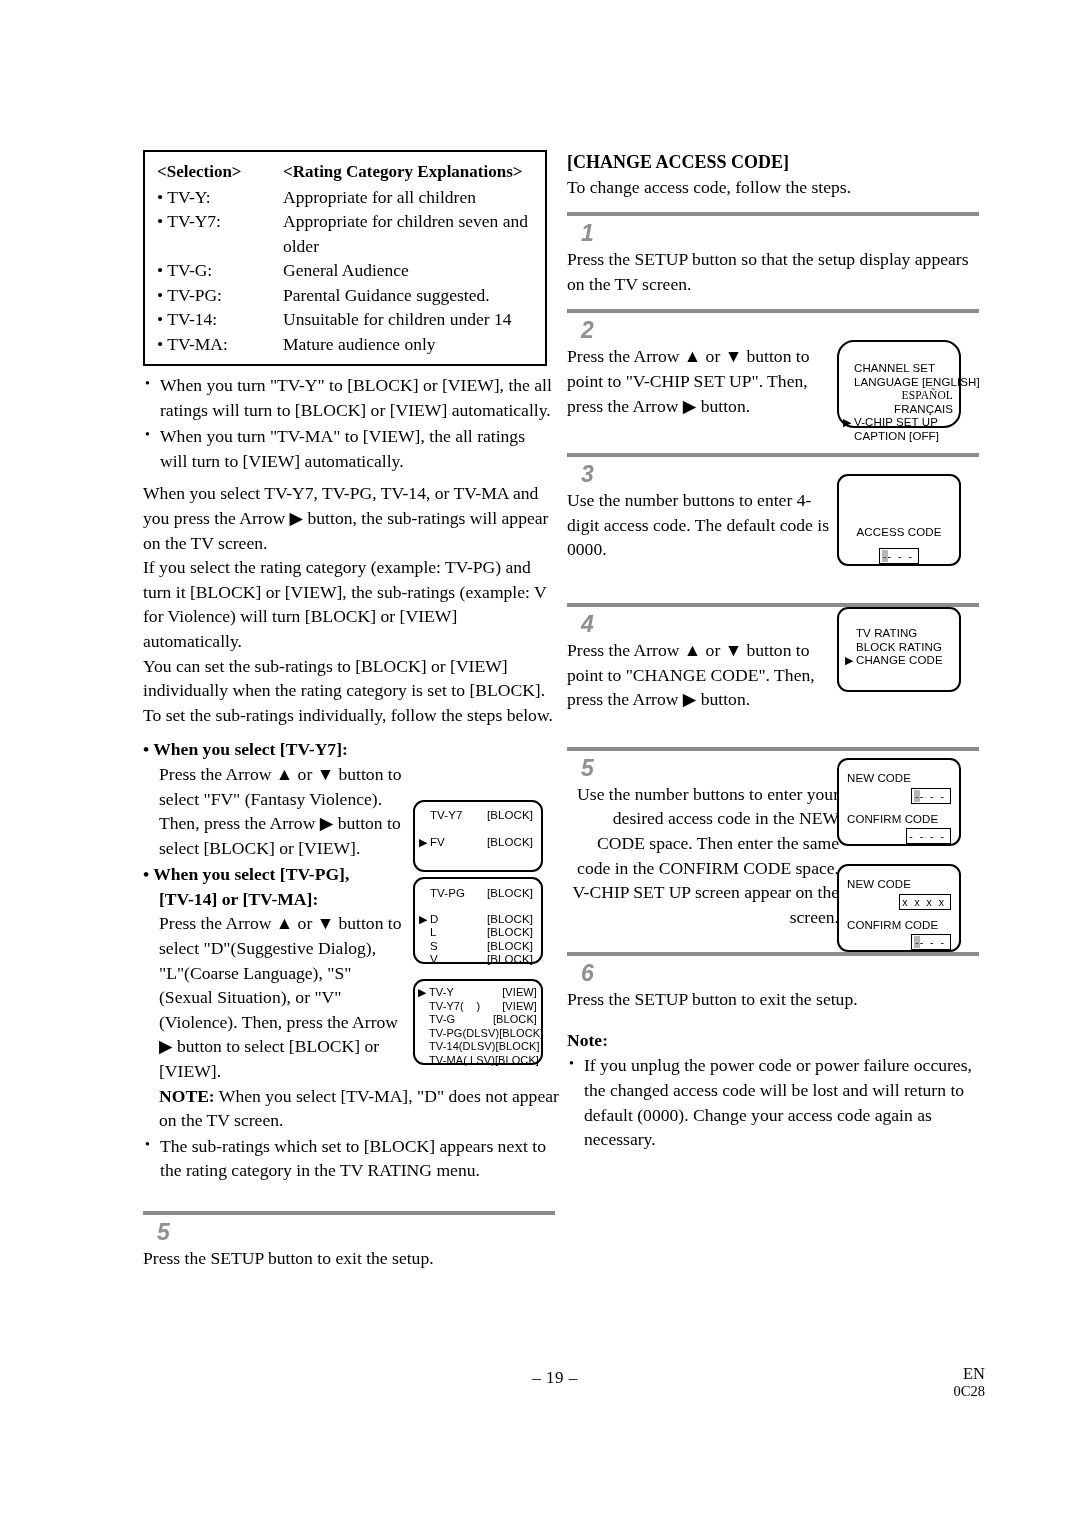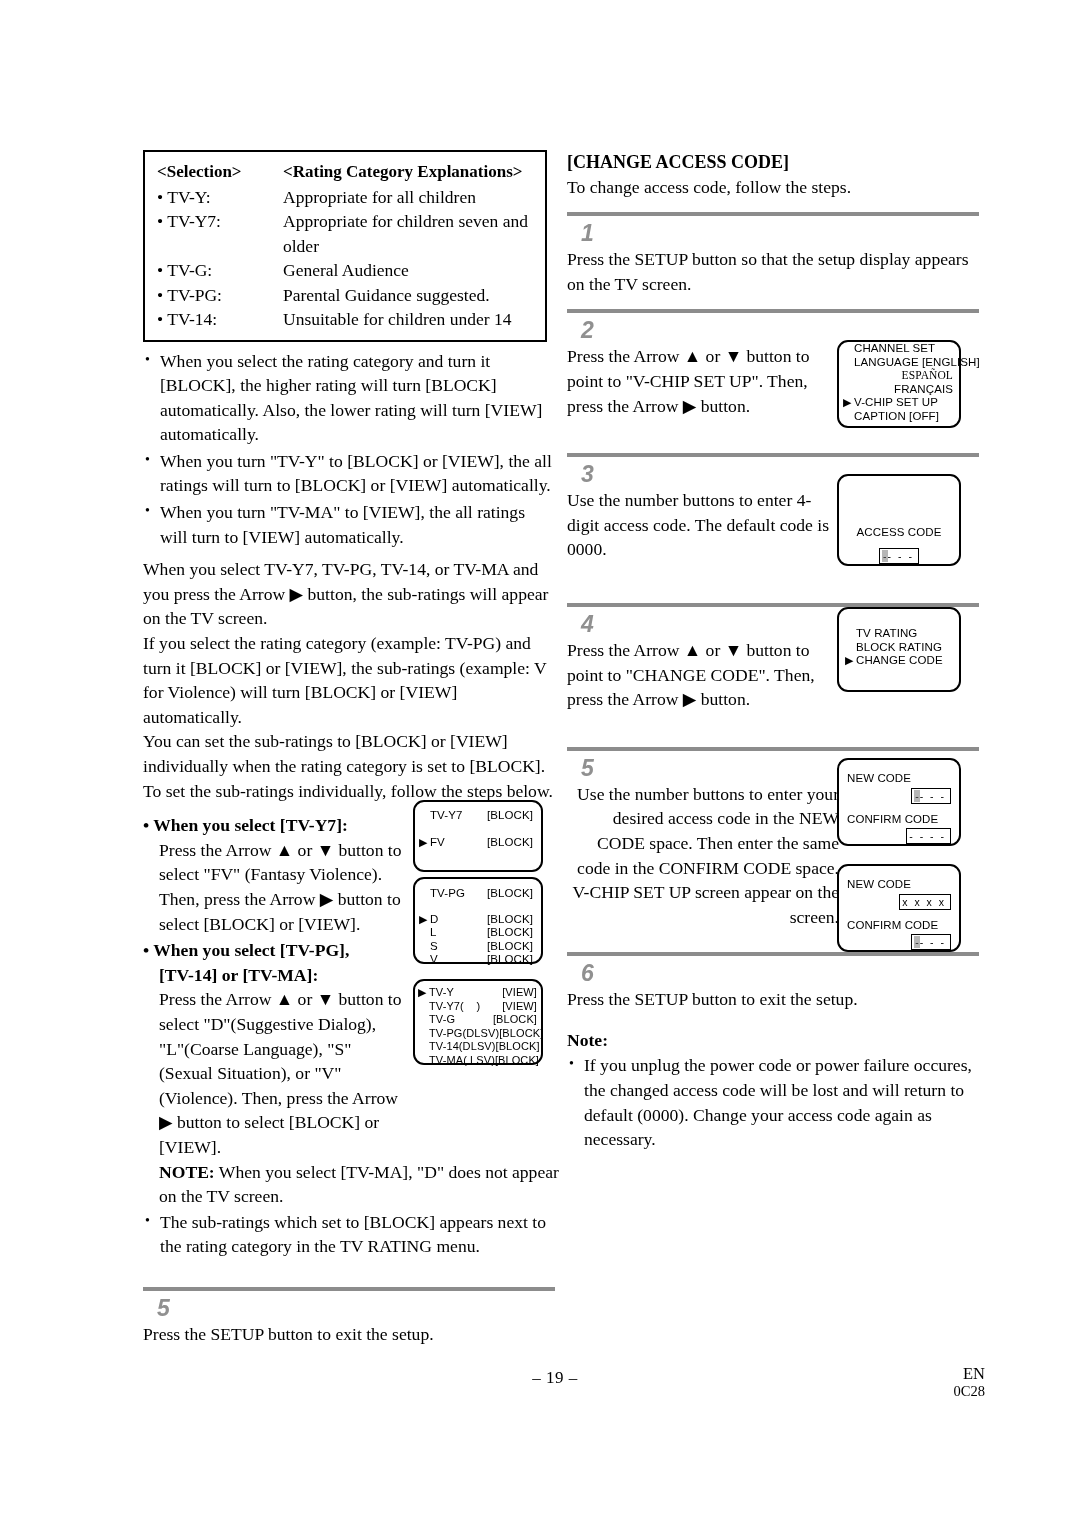--- a/index.html
+++ b/index.html
@@ -222,24 +222,27 @@
       <div class="rating-row">
         <div class="rating-sel">• TV-PG:</div>
         <div class="rating-exp">Parental Guidance suggested.</div>
       </div>
 
       <div class="rating-row">
         <div class="rating-sel">• TV-14:</div>
         <div class="rating-exp">Unsuitable for children under 14</div>
       </div>
 
+      <div class="rating-row">
+        <div class="rating-sel">• TV-MA:</div>
+        <div class="rating-exp">Mature audience only</div>
+      </div>
     </div>
 
     <ul class="bullets">
-      <li>When you select the rating category and turn it [BLOCK], the higher rating will turn [BLOCK] automatically. Also, the lower rating will turn [VIEW] automatically.</li>
       <li>When you turn "TV-Y" to [BLOCK] or [VIEW], the all ratings will turn to [BLOCK] or [VIEW] automatically.</li>
       <li>When you turn "TV-MA" to [VIEW], the all ratings will turn to [VIEW] automatically.</li>
     </ul>
 
     <div class="gap6"></div>
     <p class="para">When you select TV-Y7, TV-PG, TV-14, or TV-MA and you press the Arrow ▶ button, the sub-ratings will appear on the TV screen.</p>
     <p class="para">If you select the rating category (example: TV-PG) and turn it [BLOCK] or [VIEW], the sub-ratings (example: V for Violence) will turn [BLOCK] or [VIEW] automatically.</p>
     <p class="para">You can set the sub-ratings to [BLOCK] or [VIEW] individually when the rating category is set to [BLOCK]. To set the sub-ratings individually, follow the steps below.</p>
 
     <div class="gap10"></div>
@@ -408,21 +411,21 @@
     </div>
 
     <div style="margin-top:16px;">
       <div class="sub-head">Note:</div>
       <ul class="bullets" style="margin-top:1px;">
         <li>If you unplug the power code or power failure occures, the changed access code will be lost and will return to default (0000). Change your access code again as necessary.</li>
       </ul>
     </div>
   </div>
 
-  <div class="tv" style="left:822px; top:340px; width:124px; height:88px; padding:0 6px 0 4px;">
+  <div class="tv" style="left:822px; top:340px; width:124px; height:88px; padding:20px 6px 0 4px;border-radius:17px;">
     <div class="tv-line">
       <span class="arrowcell"></span>
       <span style="flex:1 1 auto;">CHANNEL SET</span>
     </div>
     <div class="tv-line">
       <span class="arrowcell"></span>
       <span style="flex:1 1 auto;">LANGUAGE [ENGLISH]</span>
     </div>
     <div class="tv-line">
       <span class="arrowcell"></span>

